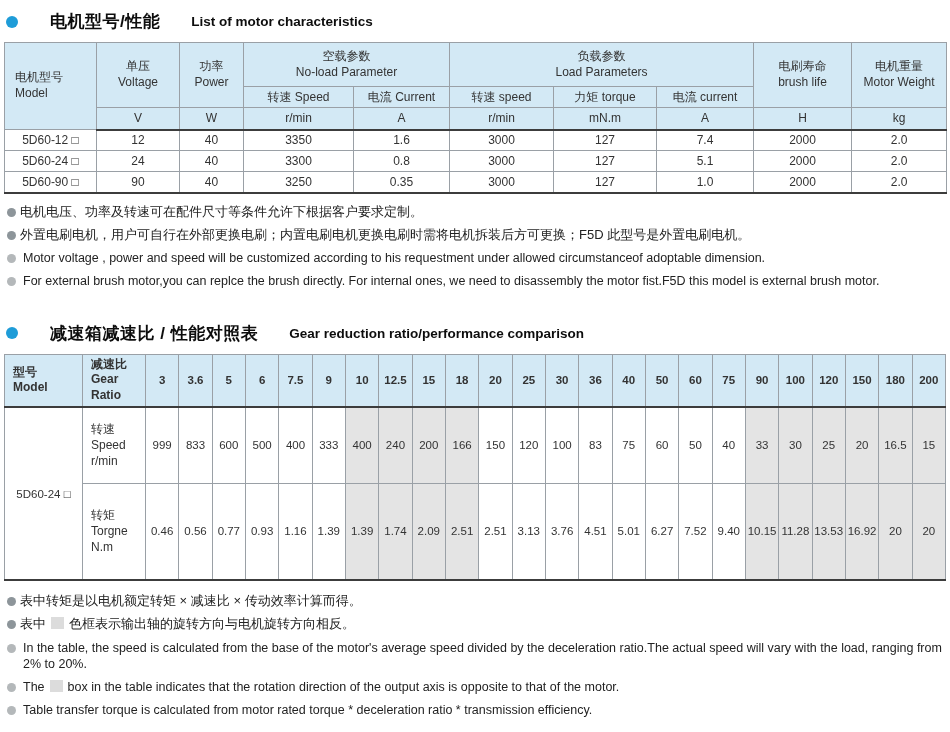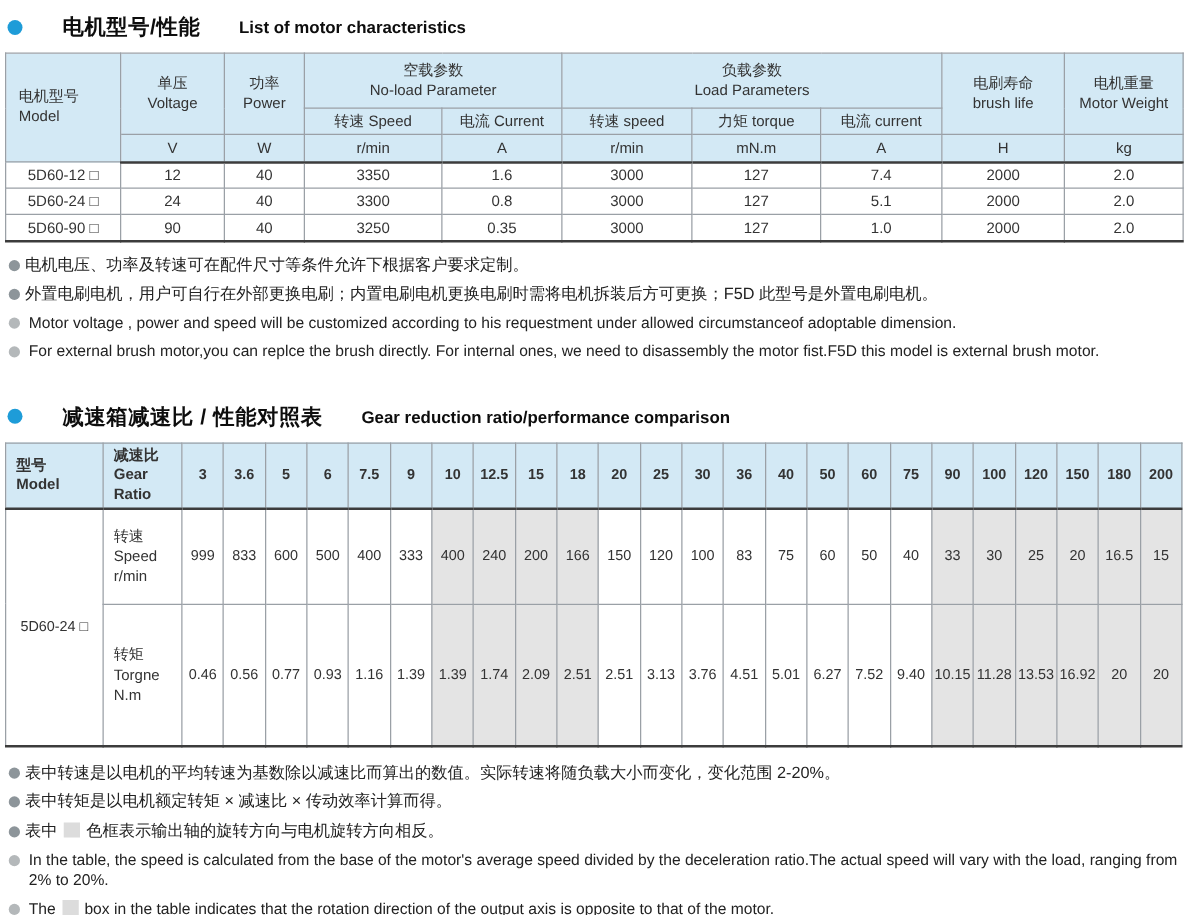--- a/index.html
+++ b/index.html
@@ -21,21 +21,21 @@
   .left { text-align: left; padding-left: 10px; margin-top: 28px; }
   tr.thick td { border-bottom: 2px solid #3c3c3c; }
 
   .t1 .r1 { height: 44px; }
   .t1 .r2 { height: 21px; }
   .t1 .units { height: 22px; }
   .t1 .drow { height: 21px; }
 
   .t2 .hrow { height: 53px; font-weight: bold; }
   .t2 .srow { height: 76px; }
-  .t2 .trow { height: 114px; }
+  .t2 .trow { height: 97px; }
   .t2 td { font-size: 11.5px; padding: 1px 0; }
   .t2 .lblcell { text-align: left; padding-left: 8px; font-size: 12px; }
   .t2 .lblcell div { line-height: 1.35; }
   .t2 .hl { text-align: left; padding-left: 8px; font-size: 12px; }
   .t2 td.g { background: #e4e4e4; }
   .modelcell { font-size: 12px; }
 
   .notes { margin: 10px 0 0 3px; }
   .note { display: flex; align-items: flex-start; margin-bottom: 7px; }
   .nb { width: 9px; height: 9px; border-radius: 50%; flex: 0 0 auto; margin-top: 4px; margin-right: 4px; }
@@ -309,24 +309,20 @@
       <td class="g">16.92</td>
       <td class="g">20</td>
       <td class="g">20</td>
     </tr>
   </tbody>
     </table>
 
   <div class="notes" style="margin-top:12px">
     <div class="note cn">
       <span class="nb cnb"></span>
-      <span class="nt">表中转速是以电机的平均转速为基数除以减速比而算出的数值。实际转速将随负载大小而变化，变化范围 2-20%。</span>
-    </div>
-    <div class="note cn">
-      <span class="nb cnb"></span>
       <span class="nt">表中转矩是以电机额定转矩 × 减速比 × 传动效率计算而得。</span>
     </div>
     <div class="note cn">
       <span class="nb cnb"></span>
       <span class="nt"><span>表中</span><span class="graybox"></span><span>色框表示输出轴的旋转方向与电机旋转方向相反。</span></span>
     </div>
     <div class="note en">
       <span class="nb enb"></span>
       <span class="nt">In the table, the speed is calculated from the base of the motor's average speed  divided by the deceleration ratio.The actual speed will vary with the load, ranging from 2% to 20%.</span>
     </div>

